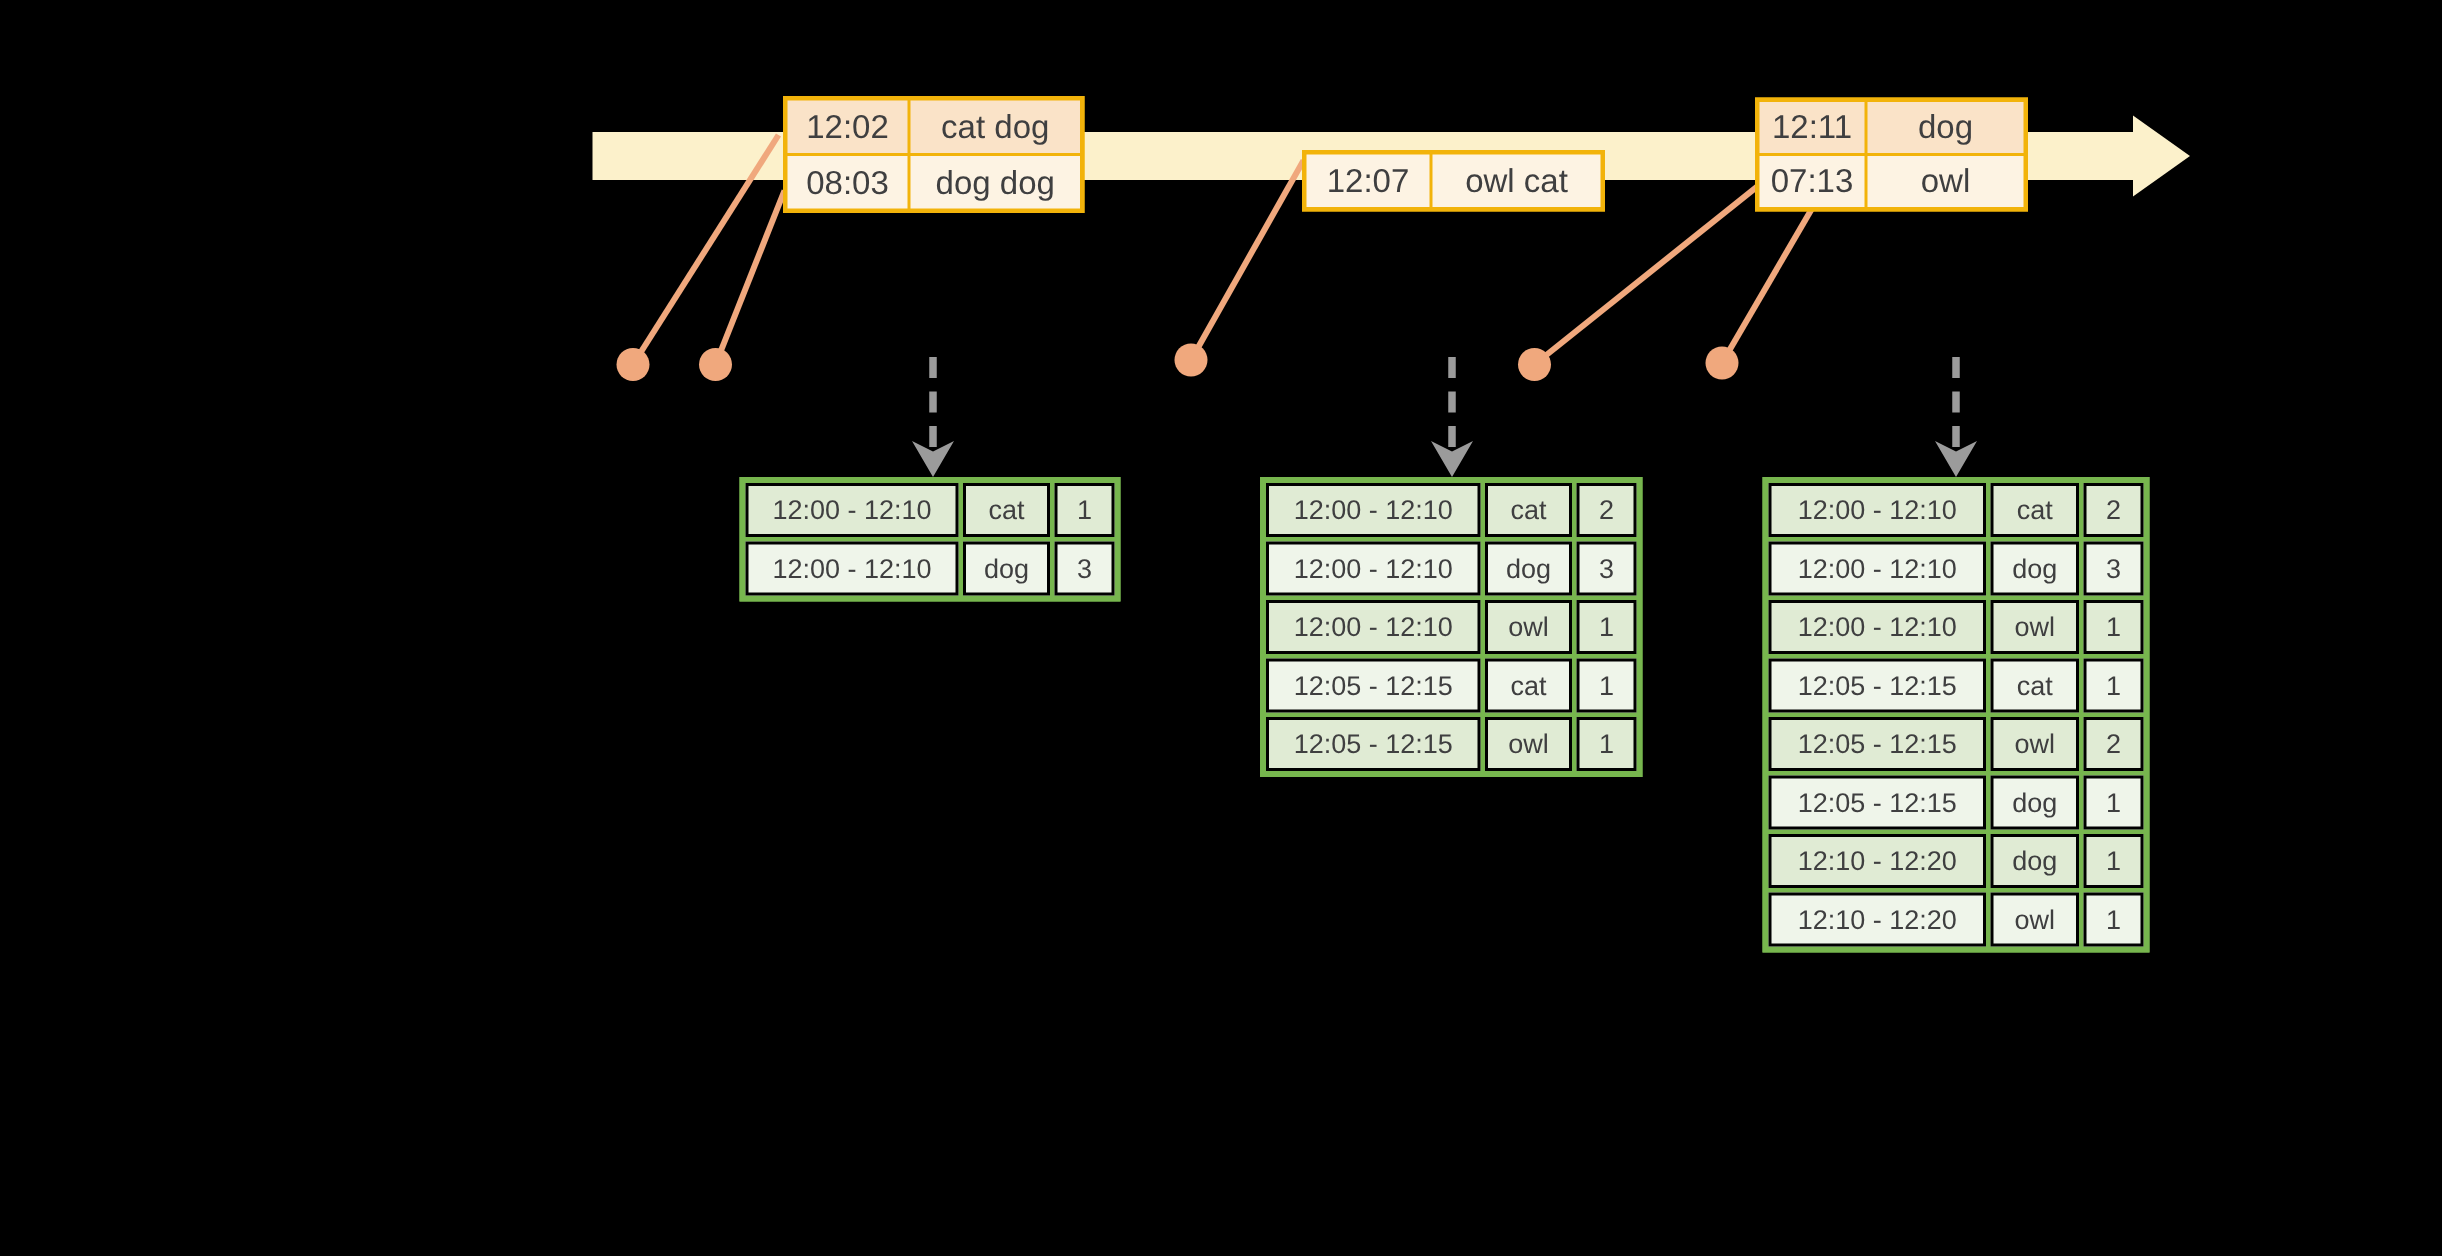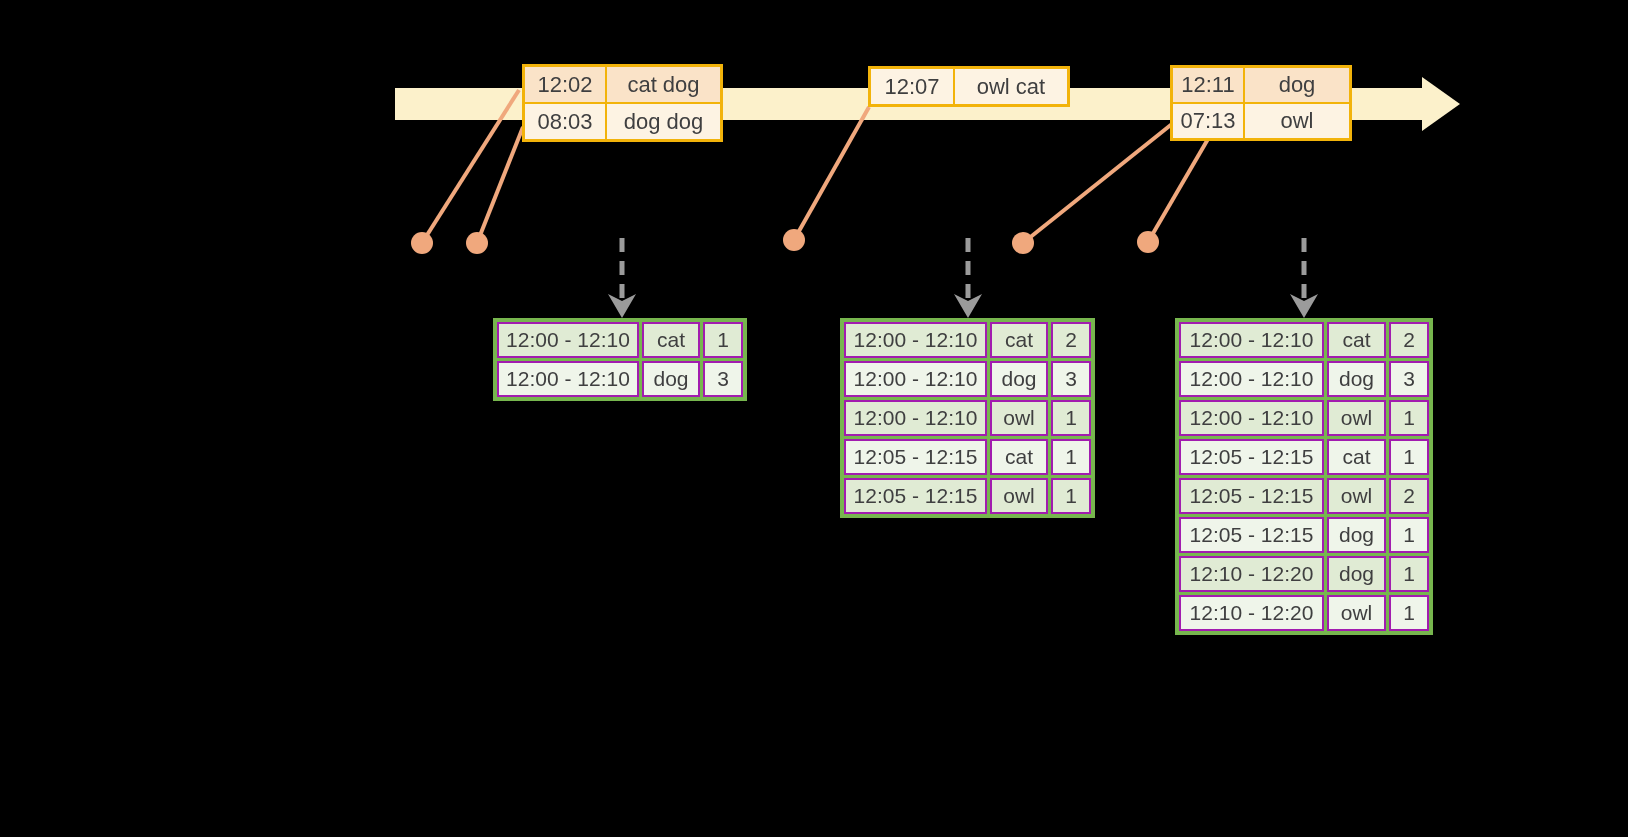--- a/index.html
+++ b/index.html
@@ -30,26 +30,26 @@
     border:3px solid var(--gold);}
   .ecell{display:flex;align-items:center;justify-content:center;
     font-size:22px;color:var(--ink);}
   .erow-dark{background:var(--peach);}
   .erow-light{background:var(--cream);}
 
   
   .gtable{position:absolute;z-index:3;display:grid;gap:3px;background:var(--green);
     border:4px solid var(--green);}
   .gcell{display:flex;align-items:center;justify-content:center;
-    font-size:21px;color:var(--ink);border:2px solid #a21caf;}
+    font-size:18px;color:var(--ink);border:2px solid #000000;}
   .grow-dark{background:var(--grow-dark);}
   .grow-light{background:var(--grow-light);}
 
   #t-e1{left:522px;top:64px;grid-template-columns:80px 113px;grid-auto-rows:35px;}
-  #t-e2{left:868px;top:66px;grid-template-columns:82px 112px;grid-auto-rows:35px;}
+  #t-e2{left:868px;top:100px;grid-template-columns:82px 112px;grid-auto-rows:35px;}
   #t-e3{left:1170px;top:65px;grid-template-columns:70px 104px;grid-auto-rows:34px;}
 
   #t-g1{left:493px;top:318px;grid-template-columns:142px 58px 40px;grid-auto-rows:36px;}
   #t-g2{left:840px;top:318px;grid-template-columns:143px 58px 40px;grid-auto-rows:36px;}
   #t-g3{left:1175px;top:318px;grid-template-columns:145px 59px 40px;grid-auto-rows:36px;}
 </style>
 </head>
 <body>
 
 <div class="canvas">

